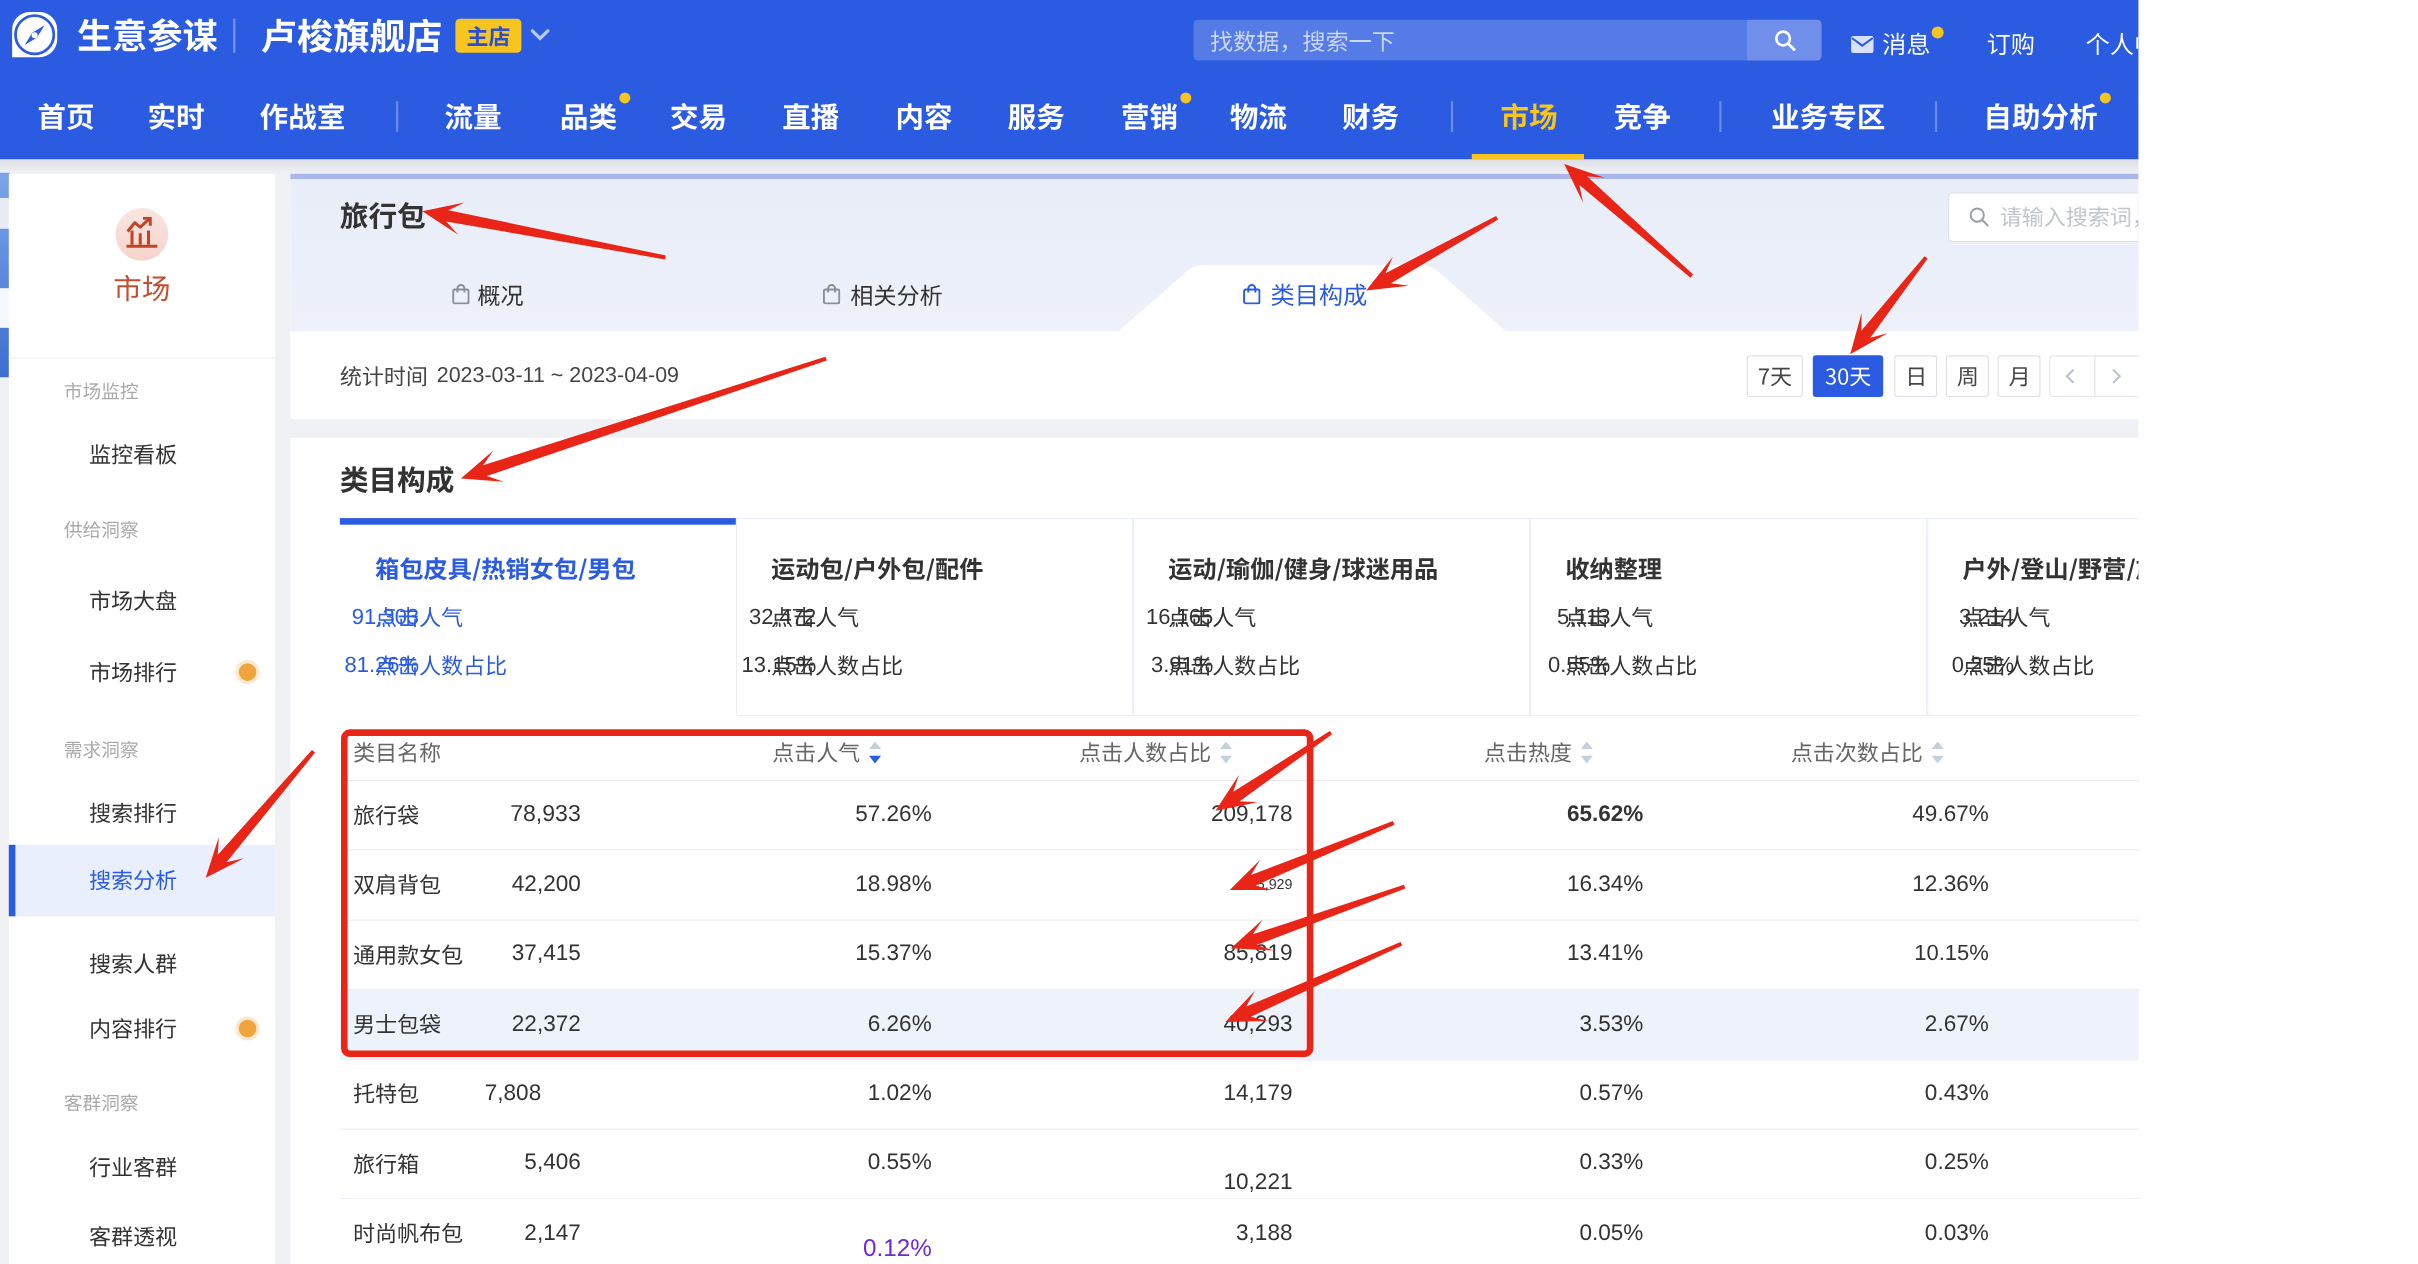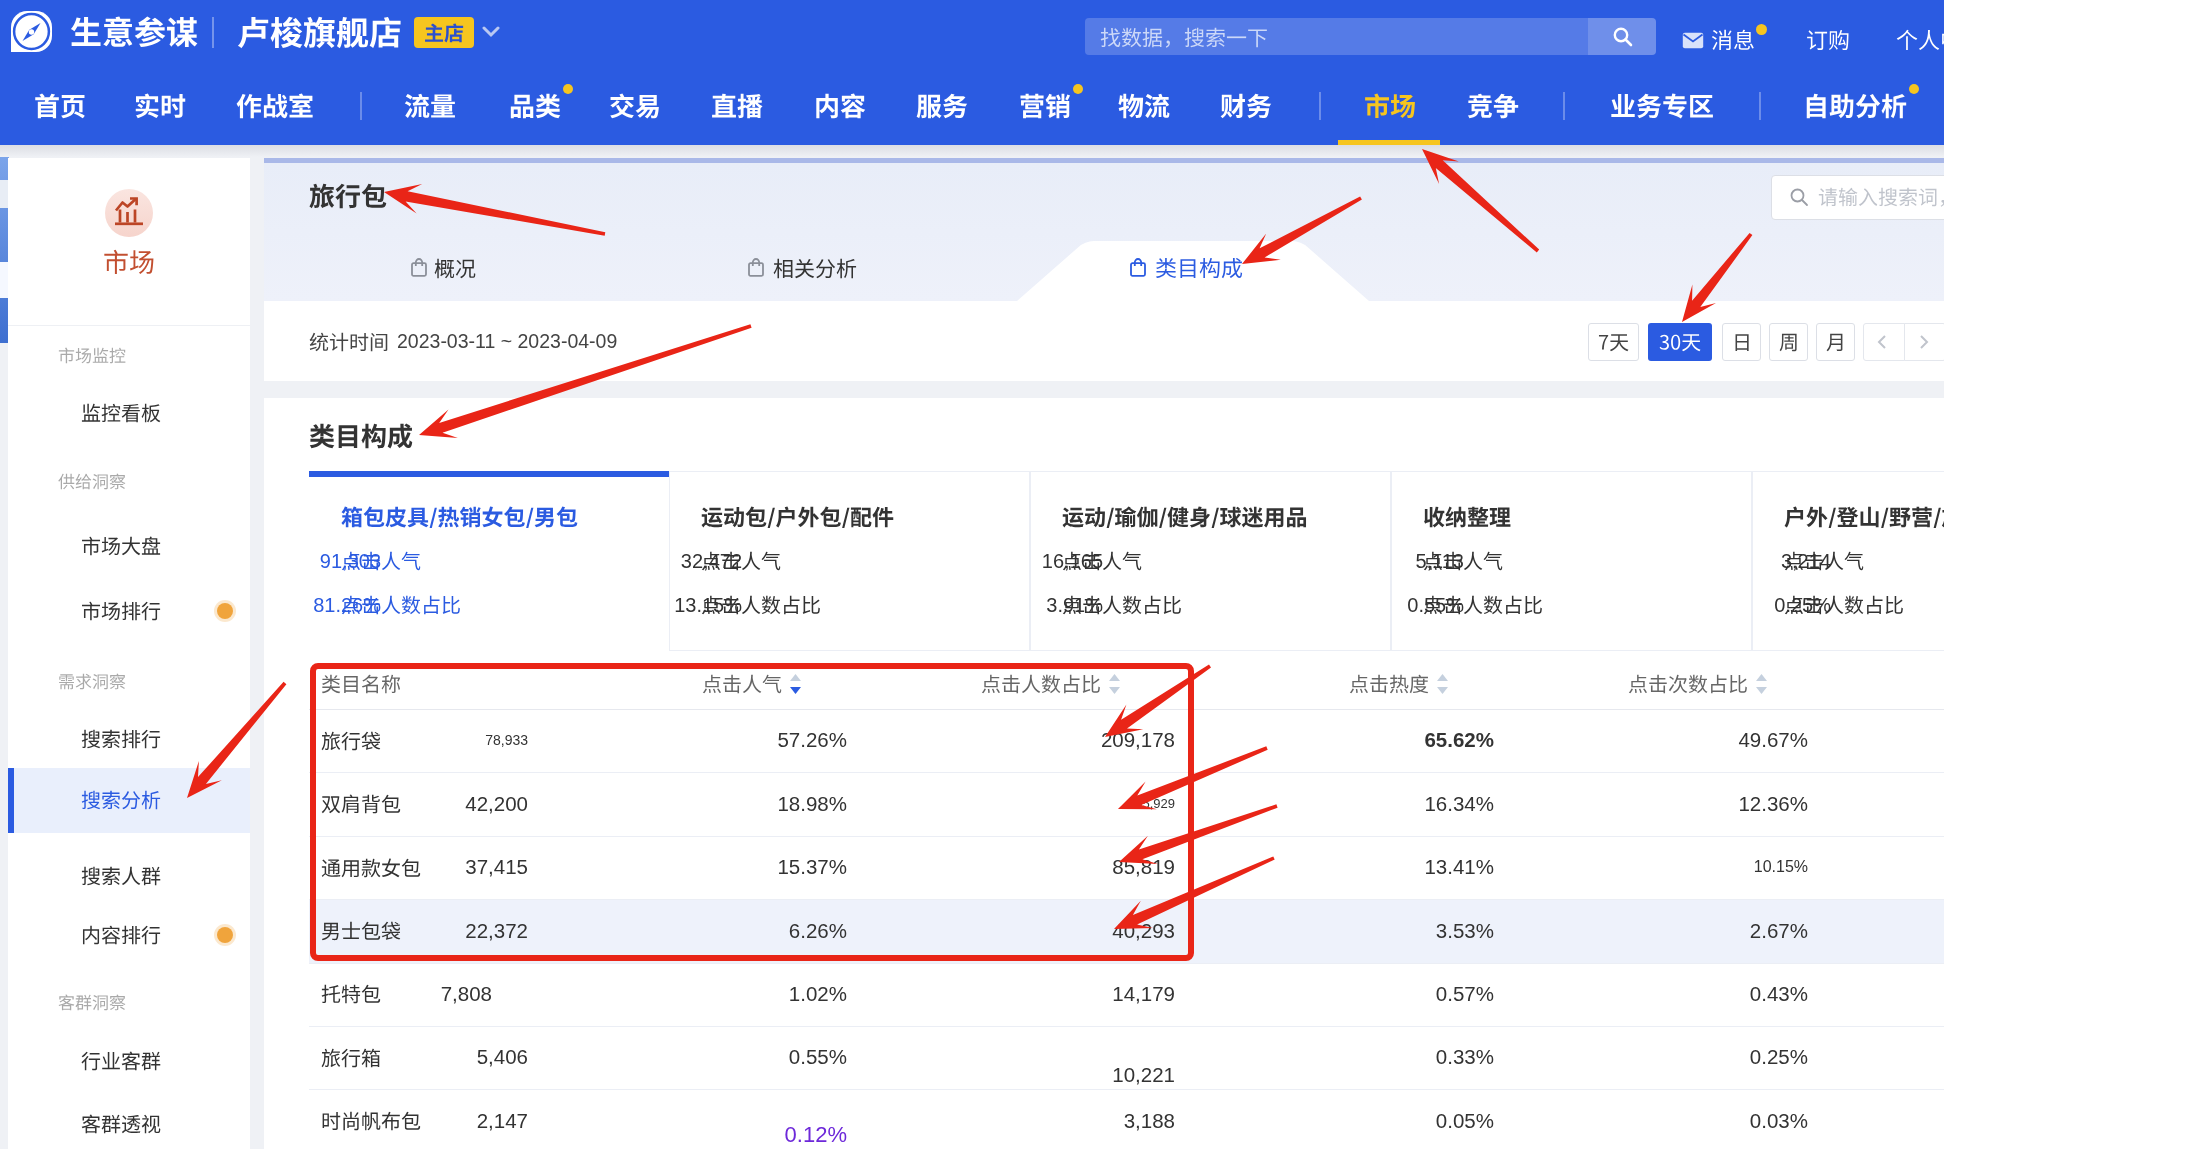--- a/index.html
+++ b/index.html
@@ -920,21 +920,21 @@
 <path d="M6.5 21 L12 14 L1 14 Z" fill="#c5d0de"></path>
 </svg>
     <div style="position:absolute;left:309px;top:709px;width:1812px;height:1px;background:#e6e8ee;"></div>
     <div style="position:absolute;left:321.0px;top:730.7px;line-height:0"><svg width="60.0" height="20" viewBox="0 0 3000 1000" fill="#333">
         <g transform="translate(0,880) scale(1,-1)">
           <use href="#r65c5" xlink:href="#r65c5" x="0"></use>
           <use href="#r884c" xlink:href="#r884c" x="1000"></use>
           <use href="#r888b" xlink:href="#r888b" x="2000"></use>
         </g>
       </svg></div>
-    <div style="position:absolute;top:725.3px;font-size:14px;color:#333;white-space:nowrap;line-height:30.75px;right:1416.0px;">78,933</div>
+    <div style="position:absolute;top:725.3px;font-size:21px;color:#333;white-space:nowrap;line-height:30.75px;right:1416.0px;">78,933</div>
     <div style="position:absolute;top:725.3px;font-size:20.5px;color:#333;white-space:nowrap;line-height:30.75px;right:1097.0px;">57.26%</div>
     <div style="position:absolute;top:725.3px;font-size:20.5px;color:#333;white-space:nowrap;line-height:30.75px;right:769.0px;">209,178</div>
     <div style="position:absolute;top:725.3px;font-size:20.5px;color:#333;white-space:nowrap;line-height:30.75px;right:450.0px;font-weight:bold;">65.62%</div>
     <div style="position:absolute;top:725.3px;font-size:20.5px;color:#333;white-space:nowrap;line-height:30.75px;right:136.0px;">49.67%</div>
     <div style="position:absolute;left:309px;top:772.4px;width:1812px;height:1px;background:#ebeef5;"></div>
     <div style="position:absolute;left:321.0px;top:794.1px;line-height:0"><svg width="80.0" height="20" viewBox="0 0 4000 1000" fill="#333">
         <g transform="translate(0,880) scale(1,-1)">
           <use href="#r53cc" xlink:href="#r53cc" x="0"></use>
           <use href="#r80a9" xlink:href="#r80a9" x="1000"></use>
           <use href="#r80cc" xlink:href="#r80cc" x="2000"></use>
@@ -953,21 +953,21 @@
           <use href="#r7528" xlink:href="#r7528" x="1000"></use>
           <use href="#r6b3e" xlink:href="#r6b3e" x="2000"></use>
           <use href="#r5973" xlink:href="#r5973" x="3000"></use>
           <use href="#r5305" xlink:href="#r5305" x="4000"></use>
         </g>
       </svg></div>
     <div style="position:absolute;top:852.1px;font-size:20.5px;color:#333;white-space:nowrap;line-height:30.75px;right:1416.0px;">37,415</div>
     <div style="position:absolute;top:852.1px;font-size:20.5px;color:#333;white-space:nowrap;line-height:30.75px;right:1097.0px;">15.37%</div>
     <div style="position:absolute;top:852.1px;font-size:20.5px;color:#333;white-space:nowrap;line-height:30.75px;right:769.0px;">85,819</div>
     <div style="position:absolute;top:852.1px;font-size:20.5px;color:#333;white-space:nowrap;line-height:30.75px;right:450.0px;">13.41%</div>
-    <div style="position:absolute;top:852.1px;font-size:16px;color:#333;white-space:nowrap;line-height:30.75px;right:136.0px;">10.15%</div>
+    <div style="position:absolute;top:852.1px;font-size:20px;color:#333;white-space:nowrap;line-height:30.75px;right:136.0px;">10.15%</div>
     <div style="position:absolute;left:309px;top:899.2px;width:1812px;height:63.4px;background:#eef2fb;"></div>
     <div style="position:absolute;left:309px;top:899.2px;width:1812px;height:1px;background:#ebeef5;"></div>
     <div style="position:absolute;left:321.0px;top:920.9px;line-height:0"><svg width="80.0" height="20" viewBox="0 0 4000 1000" fill="#333">
         <g transform="translate(0,880) scale(1,-1)">
           <use href="#r7537" xlink:href="#r7537" x="0"></use>
           <use href="#r58eb" xlink:href="#r58eb" x="1000"></use>
           <use href="#r5305" xlink:href="#r5305" x="2000"></use>
           <use href="#r888b" xlink:href="#r888b" x="3000"></use>
         </g>
       </svg></div>

